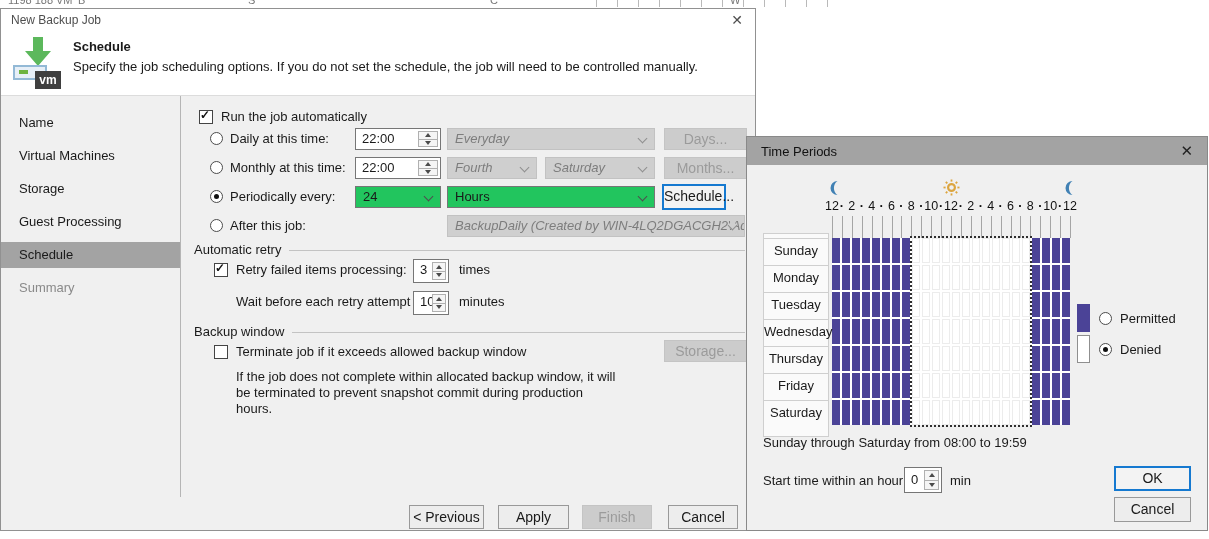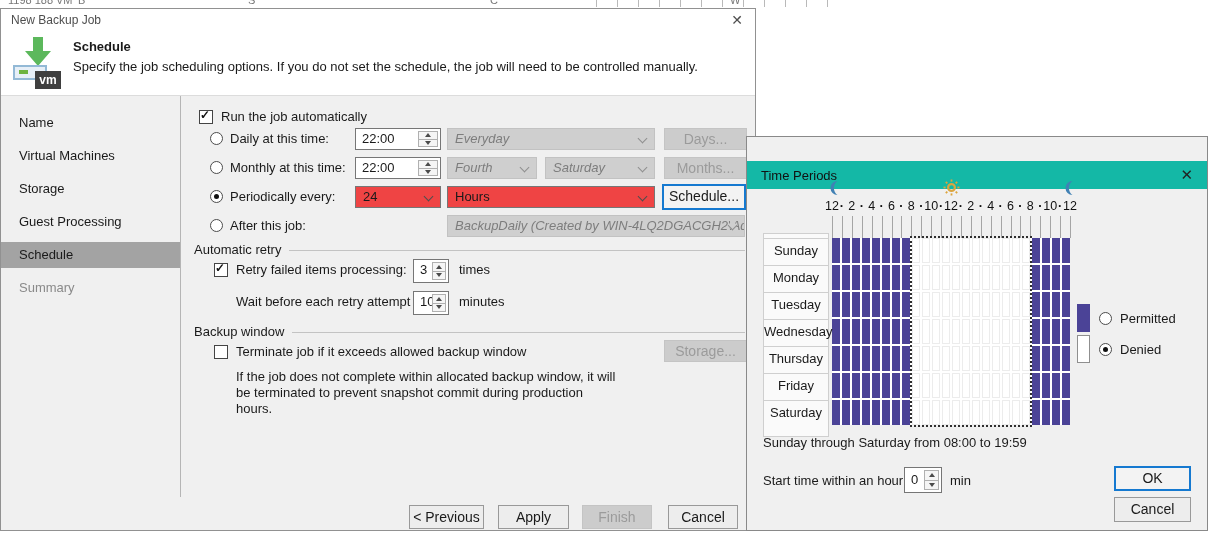--- a/index.html
+++ b/index.html
@@ -17,21 +17,21 @@
   .win { position:absolute; background:#f0f0f0; border:1px solid #919191; }
   .titlebar { position:absolute; left:0; right:0; top:0; background:#fff; }
   .title-text { position:absolute; left:10px; font-size:12px; color:#4e4e4e; }
   .close-x { position:absolute; font-size:14px; color:#4e4e4e; cursor:default; }
 
   .cb { position:absolute; width:14px; height:14px; background:#fff; border:1px solid #444; text-align:center; }
   .cb .tick { position:absolute; left:0px; top:-3px; font-size:12px; font-weight:bold; color:#111; }
   .radio { position:absolute; width:13px; height:13px; border:1px solid #4c4c4c; border-radius:50%; background:#fff; }
   .radio .dot { position:absolute; left:3px; top:3px; width:5px; height:5px; border-radius:50%; background:#111; }
 
-  .combo { position:absolute; height:22px; background:#ef4444; border:1px solid #767676; overflow:hidden; }
+  .combo { position:absolute; height:22px; background:#22c55e; border:1px solid #767676; overflow:hidden; }
   .combo .combo-val { position:absolute; left:7px; top:0; line-height:20px; white-space:nowrap; }
   .combo .chev { position:absolute; right:8px; top:6px; width:7px; height:7px;
                  border-right:1.5px solid #4e4e4e; border-bottom:1.5px solid #4e4e4e; transform:rotate(45deg); }
   .combo.disabled { background:#cfcfcf; border-color:#c2c2c2;font-style:italic; }
   .combo.disabled .combo-val { color:#7d7d7d; }
   .combo.disabled .chev { border-color:#8f8f8f; }
 
   .btn { position:absolute; height:22px; background:#ededed; border:1px solid #999;
          text-align:center; line-height:20px; font-size:14px; }
   .btn.disabled { background:#cccccc; border-color:#c4c4c4; color:#9b9b9b; }
@@ -70,21 +70,21 @@
   .sb-item.selected { background:#a3a3a3; }
   .sb-item.future { color:#8a8a8a; }
 
   .lbl { position:absolute; white-space:nowrap; line-height:16px; }
   .note { position:absolute; line-height:16px; }
 
   .footer-btn { width:75px; height:24px; line-height:22px; top:496px; }
 
   
   #tp-dialog { left:746px; top:136px; width:462px; height:395px; z-index:10; border-color:#898989; }
-  #tp-dialog .titlebar { height:28px; background:#14b8a6;margin-top:24px; }
+  #tp-dialog .titlebar { height:28px; background:#a3a3a3; }
   #tp-dialog .title-text { left:14px; top:7px; font-size:13px; color:#111; }
   #tp-dialog .close-x { right:14px; top:5px; font-size:15px; color:#222; }
 
   .tp-icon { position:absolute; width:18px; height:18px; }
   .hour-scale { position:absolute; left:0; top:62px; width:462px; height:16px; }
   .hnum { position:absolute; transform:translateX(-50%); font-size:12.5px; color:#111; }
   .hdot { position:absolute; transform:translateX(-50%); font-size:12.5px; font-weight:bold; color:#111; }
 
   .all-btn { position:absolute; left:16px; top:96px; width:66px; height:36px; background:#fafafa;
              border:1px solid #cfcfcf; text-align:center; line-height:20px; }
@@ -202,21 +202,21 @@
     </span>
   <span class="lbl" style="left:229px; top:180px">Periodically every:</span>
   <span class="combo" style="left:354px; top:177px; width:86px">
     <span class="combo-val">24</span>
       <i class="chev"></i>
   </span>
   <span class="combo" style="left:446px; top:177px; width:208px">
     <span class="combo-val">Hours</span>
       <i class="chev"></i>
   </span>
-  <span class="btn focused" style="left:661px; top:175px; width:84px; height:26px">Schedule...</span>
+  <span class="btn focused" style="left:661px; top:175px; width:64px; height:26px">Schedule...</span>
 
   <span class="radio" style="left:209px; top:210px"></span>
   <span class="lbl" style="left:229px; top:209px">After this job:</span>
   <span class="combo disabled" style="left:446px; top:206px; width:298px">
     <span class="combo-val">BackupDaily (Created by WIN-4LQ2DGACGH2\Administrator at 31/12</span>
       <i class="chev" style="background:#cfcfcf"></i>
   </span>
 
   <div class="section-hdr" style="left:193px; top:233px">
     <span class="s-label">Automatic retry</span>

